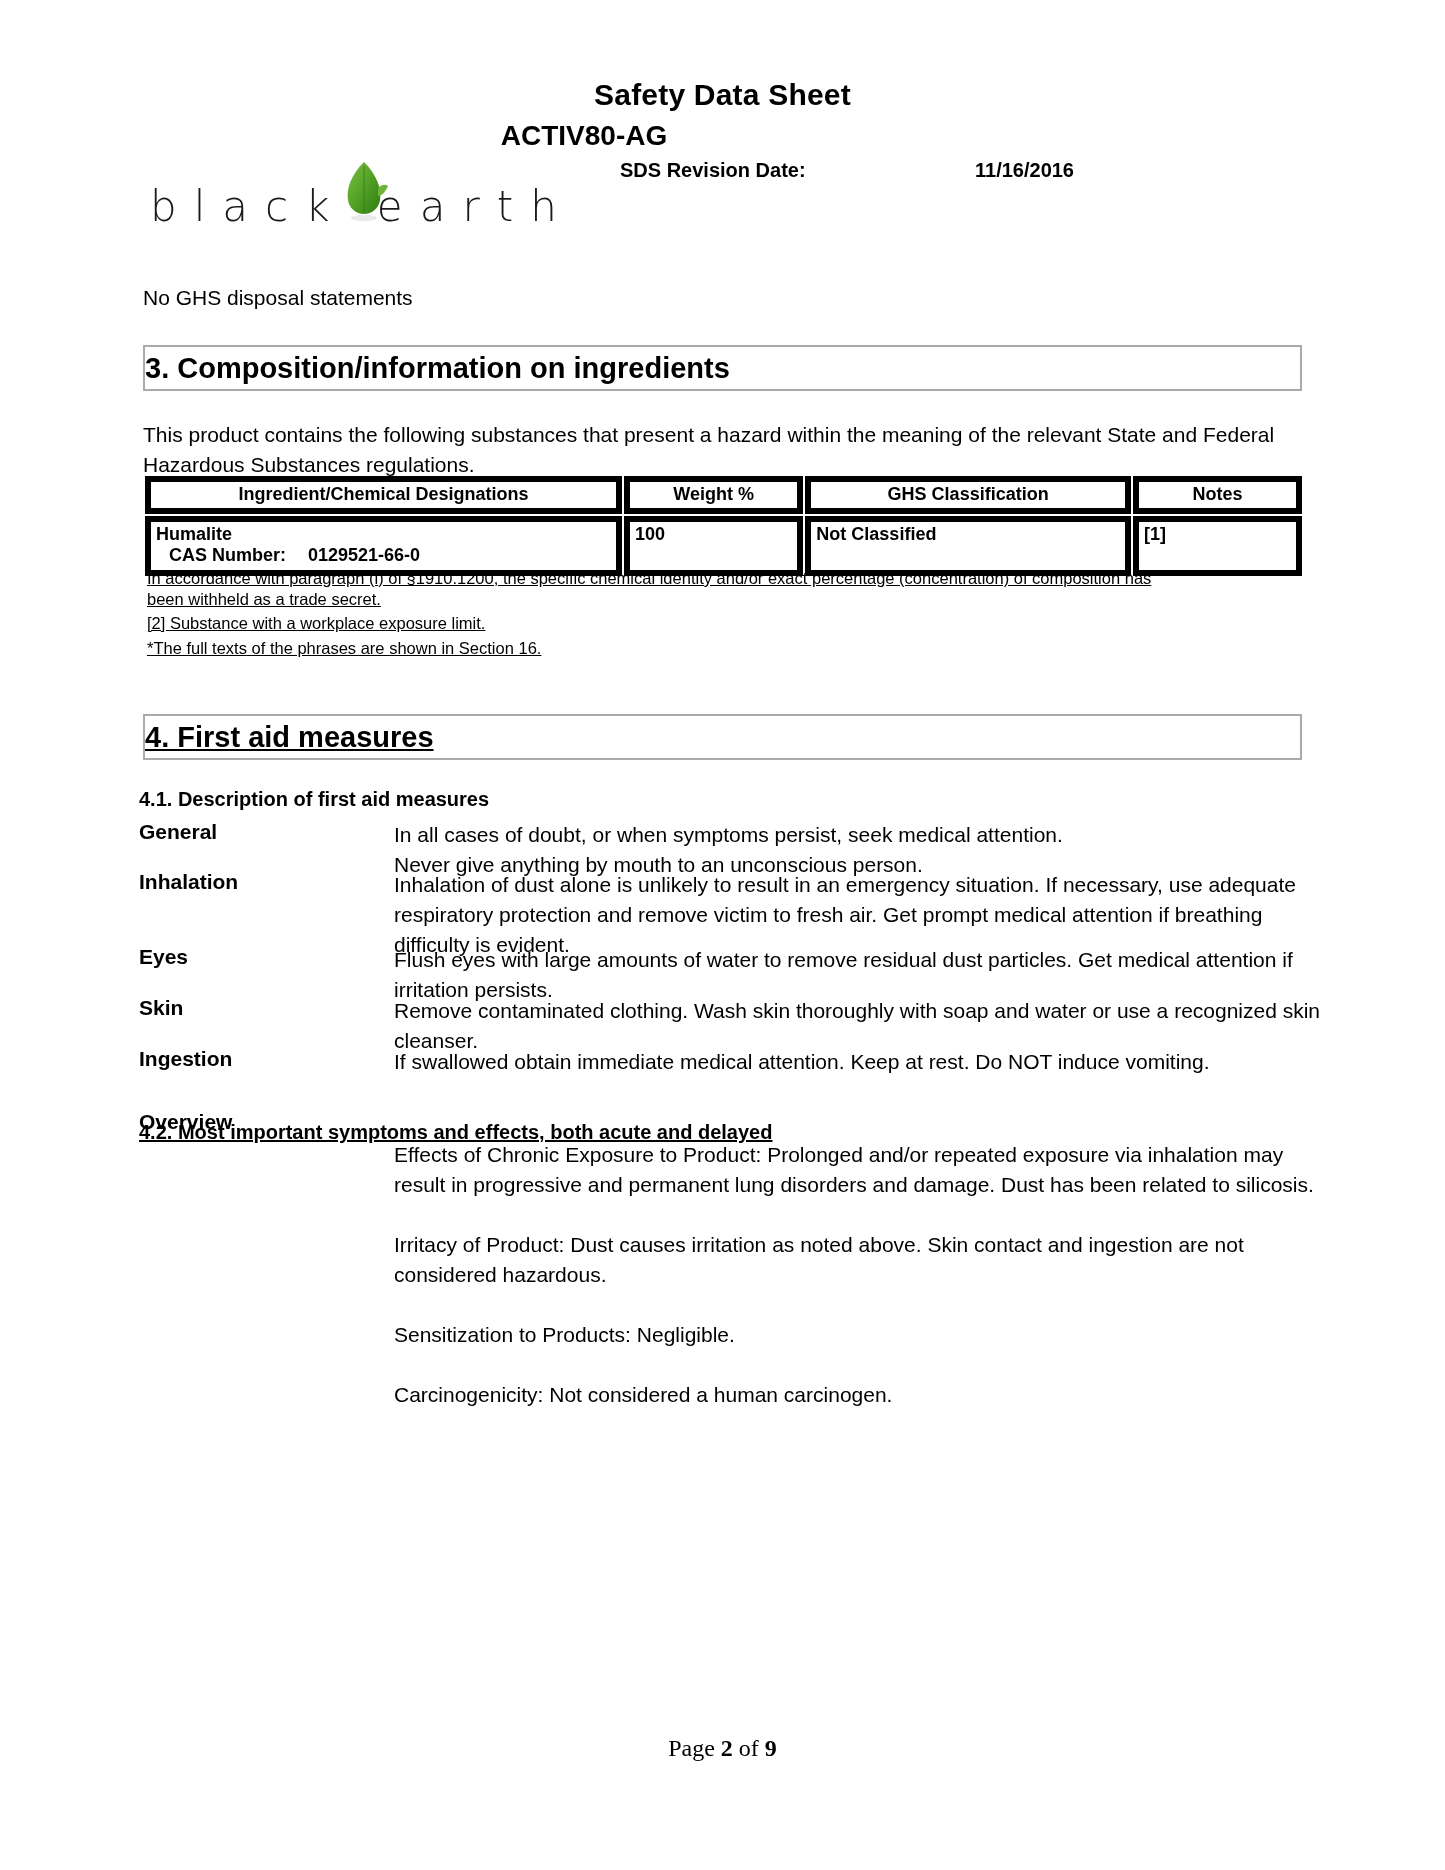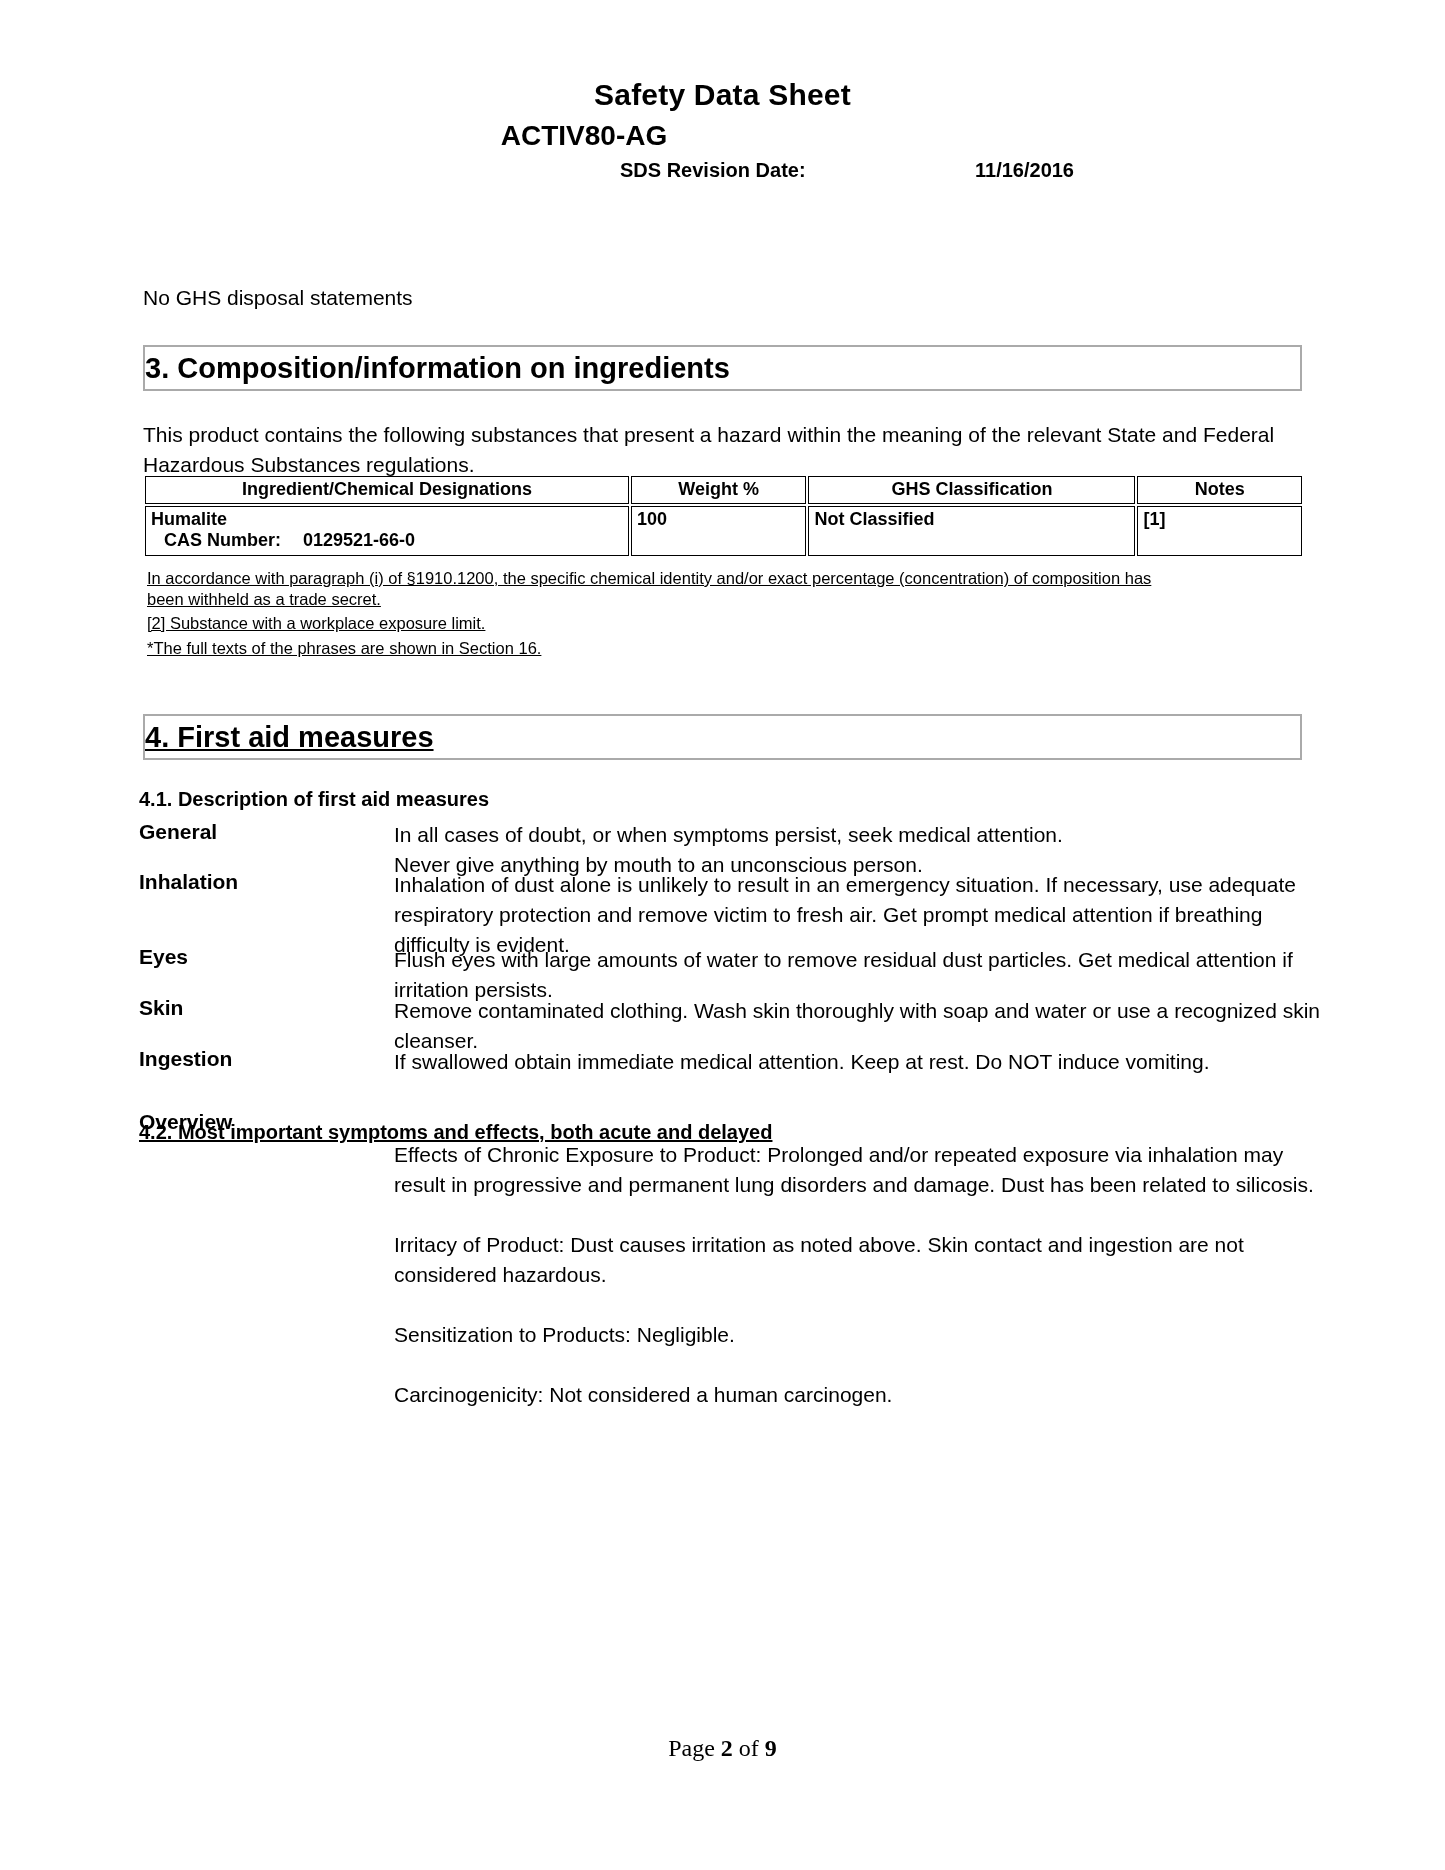--- a/index.html
+++ b/index.html
@@ -130,21 +130,21 @@
   .comp-table {
     position: absolute;
     left: 143px;
     top: 474px;
     width: 1161px;
     border-collapse: separate;
     border-spacing: 2px;
     font-size: 18px;
   }
   .comp-table th, .comp-table td {
-    border: 1px solid #000000;
+    border: 6px solid #000000;
     padding: 2px 5px;
     vertical-align: top;
     font-weight: bold;
   }
   .comp-table th {
     text-align: center;
     height: 22px;
   }
   .comp-table td {
     height: 44px;
@@ -228,20 +228,36 @@
 <body>
 
 <div class="page">
 
   <div class="header">
     <div class="doc-title">Safety Data Sheet</div>
     <div class="doc-subtitle">ACTIV80-AG</div>
     <div class="rev-label">SDS Revision Date:</div>
     <div class="rev-date">11/16/2016</div>
 
+    <div class="logo">
+      <div class="logo-word">black earth</div>
+      <svg class="logo-leaf" viewBox="0 0 52 62">
+        <defs>
+          <linearGradient id="leafgrad" x1="0" y1="0" x2="1" y2="1">
+            <stop offset="0%" stop-color="#7ac143"></stop>
+            <stop offset="55%" stop-color="#4f9e24"></stop>
+            <stop offset="100%" stop-color="#2f7a12"></stop>
+          </linearGradient>
+        </defs>
+        <path d="M26 2 C14 14 8 28 10 40 C11 48 18 54 26 54 C34 54 41 48 42 40 C44 28 38 14 26 2 Z" fill="url(#leafgrad)"></path>
+        <path d="M26 6 L26 52" stroke="#2f6b12" stroke-width="1.1" fill="none" opacity="0.55"></path>
+        <path d="M40 28 C44 24 47 24 50 26 C47 33 43 36 40 36 Z" fill="#6fb43a"></path>
+        <ellipse cx="26" cy="58" rx="13" ry="3.2" fill="#cfcfcf" opacity="0.45"></ellipse>
+      </svg>
+    </div>
   </div>
 
   <div class="body-text disposal">No GHS disposal statements</div>
 
   <div class="section-banner" id="banner-sec3">3. Composition/information on ingredients</div>
 
   <div class="body-text intro">This product contains the following substances that present a hazard within the meaning of the relevant State and Federal Hazardous Substances regulations.</div>
 
   <table class="comp-table">
     <thead>

